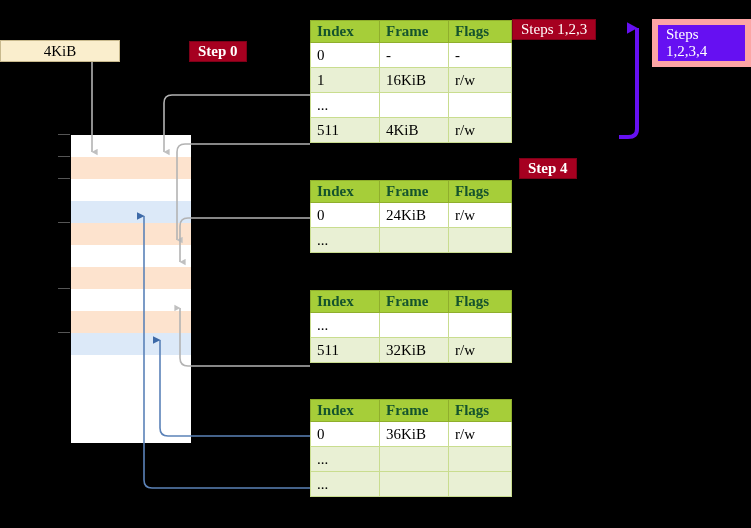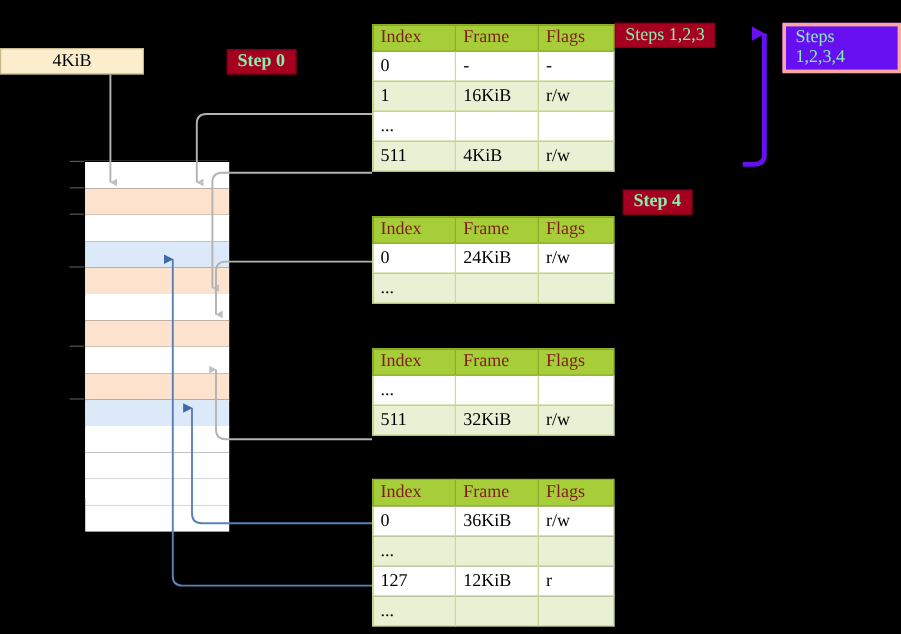--- a/index.html
+++ b/index.html
@@ -9,42 +9,42 @@
   
   .abs{position:absolute;box-sizing:border-box;}
 
   
   #kib-box{left:0;top:40px;width:120px;height:22px;background:#faeecd;
            border:1px solid #c8b98d;display:flex;align-items:center;
            justify-content:center;font-size:15px;color:#000;}
 
   
   .badge{display:flex;align-items:center;justify-content:center;
-         font-size:15px;color:#86efac;padding:1px 8px;line-height:17px;}
+         font-size:15px;color:#ffffff;padding:1px 8px;line-height:17px;}
   #step0{left:189px;top:41px;background:#a60020;border:1px solid #7d0018;font-weight:bold;}
   #step4{left:519px;top:158px;background:#a60020;border:1px solid #7d0018;font-weight:bold;}
   #steps123{left:512px;top:19px;background:#a60020;border:1px solid #7d0018;}
-  #steps1234{left:652px;top:19px;background:#6610f2;border:3px solid #fca5a5;}
+  #steps1234{left:652px;top:19px;background:#6610f2;border:6px solid #fca5a5;}
 
   
   #memcol{left:70px;top:134px;width:120px;height:282px;
           border:1px solid #000;background:#ffffff;}
   .memrow{position:absolute;left:0;width:120px;height:22px;
           border-bottom:1px solid #000;}
   .mem-white{background:#ffffff;}
   .mem-orange{background:#fde3ce;}
   .mem-blue{background:#dce9f8;}
 
   
   .tick{position:absolute;height:1px;background:#555;width:12px;left:58px;}
 
   
   .ptable{border-collapse:collapse;position:absolute;
           font-size:15px;color:#000;border:1px solid #8fae2c;}
-  .ptable th{background:#a6ce39;color:#7f1d1d;font-weight:normal;
+  .ptable th{background:#a6ce39;color:#14532d;font-weight:bold;
              text-align:left;padding:2px 6px;border:1px solid #8fae2c;
              font-size:15px;}
   .ptable td{padding:2px 6px;border:1px solid #c9dd8f;
              background:#ffffff;height:20px;vertical-align:middle;}
   .ptable tr.alt td{background:#e9f0d4;}
   .ptable td.hl{background:#ffffa0;}
   .c-index{width:56px;}
   .c-frame{width:56px;}
   .c-flags{width:50px;}
 
@@ -211,24 +211,19 @@
       <tr>
         <td class="c-index">0</td>
         <td class="c-frame">36KiB</td>
         <td class="c-flags">r/w</td>
       </tr>
       <tr class="alt">
         <td class="c-index">...</td>
         <td class="c-frame"></td>
         <td class="c-flags"></td>
       </tr>
-      <tr>
-        <td class="c-index">127</td>
-        <td class="c-frame">12KiB</td>
-        <td class="c-flags">r</td>
-      </tr>
       <tr class="alt">
         <td class="c-index">...</td>
         <td class="c-frame"></td>
         <td class="c-flags"></td>
       </tr>
     </tbody>
   </table>
 
 </body></html>

